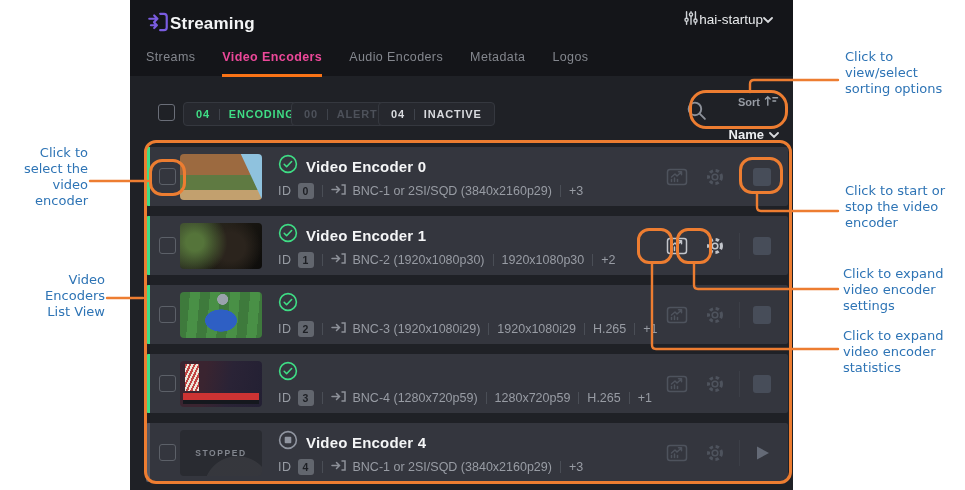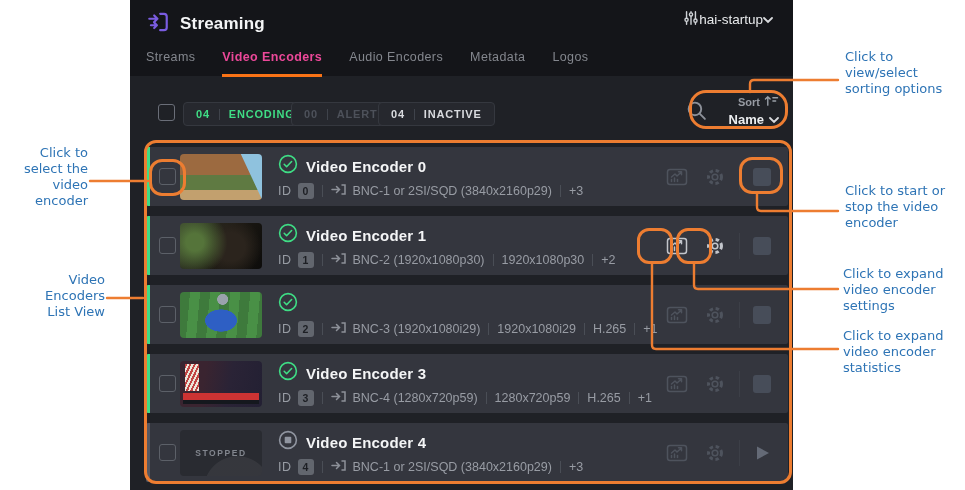--- a/index.html
+++ b/index.html
@@ -1,39 +1,39 @@
 <!DOCTYPE html>
 <html><head>
 <meta charset="utf-8">
 <style>
   html,body{margin:0;padding:0;background:#fff;}
   .stage{position:relative;width:965px;height:490px;background:#fff;overflow:hidden;
          font-family:"Liberation Sans",sans-serif;}
   
   .panel{position:absolute;left:130px;top:0;width:663px;height:490px;background:#1f2126;}
   .phead{position:absolute;left:0;top:0;width:100%;height:76px;background:#141519;}
-  .titlebar{position:absolute;left:16px;top:10px;display:flex;align-items:center;gap:10px;}
+  .titlebar{position:absolute;left:16px;top:10px;display:flex;align-items:center;}
   .title{color:#f4f5f6;font-size:17px;font-weight:700;letter-spacing:.2px;}
   .account{position:absolute;right:20px;top:10px;display:flex;align-items:center;color:#e8eaec;font-size:13.5px;}
   .tabs{position:absolute;left:16px;top:50px;display:flex;gap:27px;}
   .tab{color:#84878e;font-size:12.5px;letter-spacing:.4px;padding-bottom:10px;cursor:pointer;}
   .tab.active{color:#ec4899;font-weight:700;border-bottom:3px solid #f97316;}
   
   .cb{display:inline-block;width:17px;height:17px;border:1.5px solid #6a6e78;border-radius:3px;box-sizing:border-box;}
   .selall{position:absolute;left:28px;top:104px;}
   .chip{position:absolute;top:102px;height:24px;display:flex;align-items:center;padding:0 12px;
         background:#26282e;border:1px solid #35383f;border-radius:4px;font-size:11px;font-weight:700;letter-spacing:.8px;box-sizing:border-box;}
   .chip .cd{width:1px;height:11px;background:#3f434b;margin:0 9px;}
   .chip.encoding{left:53px;}  .chip.encoding span{color:#3fdd85;}
   .chip.alert{left:161px;}    .chip.alert span{color:#4d515a;}
   .chip.inactive{left:248px;} .chip.inactive span{color:#d9dbdf;}
   .searchico{position:absolute;left:556px;top:100px;}
   .sortblock{position:absolute;right:14px;top:94px;width:64px;text-align:right;}
   .sortline1{display:flex;justify-content:flex-end;align-items:center;gap:4px;color:#979ba3;font-size:11px;font-weight:bold;}
-  .sortline2{display:flex;justify-content:flex-end;align-items:center;gap:5px;color:#eceef0;font-size:13px;font-weight:600;margin-top:3px;}
+  .sortline2{display:flex;justify-content:flex-end;align-items:center;gap:5px;color:#eceef0;font-size:13px;font-weight:600;margin-top:18px;}
   
   .row{position:absolute;left:16px;width:642px;height:59px;background:#34363e;border-radius:2px;
        border-left:4px solid #3fdd85;display:flex;align-items:center;box-sizing:border-box;}
   .row.stopped{border-left-color:#565963;}
   .row .cb{margin-left:9px;border-color:#5c6068;flex:none;}
   .thumb{width:82px;height:46px;border-radius:4px;margin-left:4px;flex:none;position:relative;overflow:hidden;}
   .t0{background:linear-gradient(245deg,#8fc2de 0 20%,rgba(0,0,0,0) 21%),
        linear-gradient(180deg,#9c6a40 0 45%,#5f7a42 45% 78%,#c2a06e 78%);}
   .t1{background:radial-gradient(circle at 18% 42%,#55743a 0 12%,rgba(20,25,15,0) 45%),
        radial-gradient(circle at 62% 52%,#2b241d 0 25%,rgba(0,0,0,0) 55%),
@@ -305,21 +305,20 @@
       <span class="cb"></span>
       <div class="thumb t3"></div>
       <div class="info">
         <div class="line1">
           <span>
             <svg width="20" height="20" viewBox="0 0 20 20" fill="none" stroke="#3fdd85" stroke-width="1.6" stroke-linecap="round" stroke-linejoin="round">
               <circle cx="10" cy="10" r="8.4"></circle>
                 <path d="M6.2 10.3 l2.4 2.4 5-5.2"></path>
             </svg>
           </span>
-          <span class="name">Video Encoder 3</span>
         </div>
         <div class="line2">
           <span class="idlbl">ID</span>
           <span class="badge">3</span>
           <span class="sep"></span>
           <span class="inico">
             <svg width="16" height="13" viewBox="0 0 16 13" fill="none" stroke="#8d9199" stroke-width="1.5" stroke-linecap="round">
                 <path d="M11 2 h3 v9 h-3 M1 6.5 h7 M5.5 3.5 L8.5 6.5 L5.5 9.5"></path>
               </svg>
           </span>

